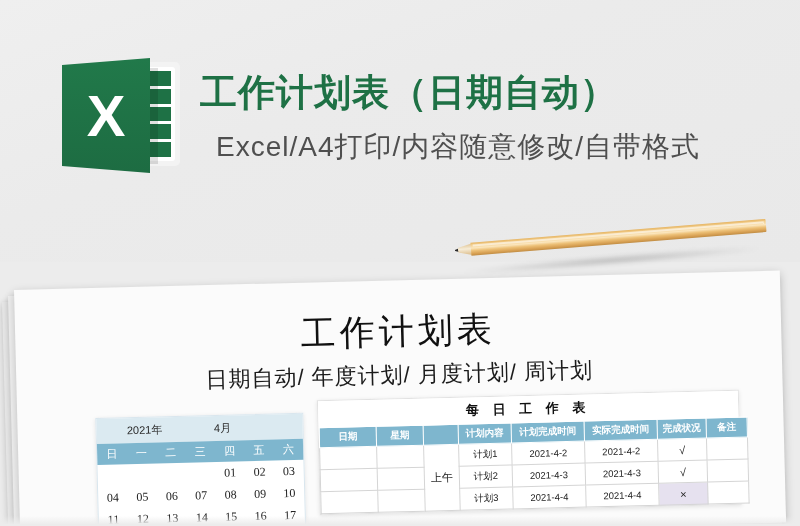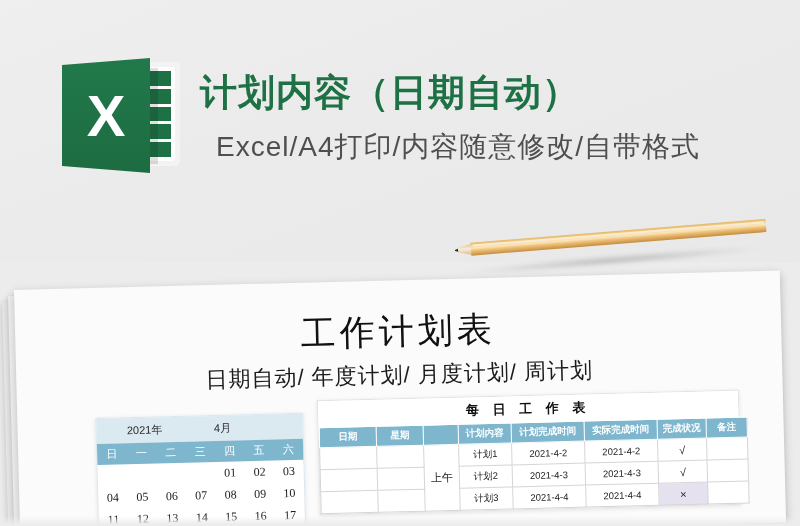--- a/index.html
+++ b/index.html
@@ -133,21 +133,21 @@
             <i></i>
             <i></i>
             <i></i>
         </div>
       </div>
       <div class="shade"></div>
       <div class="panel"></div>
       <div class="xglyph">X</div>
     </div>
 
-    <div class="headline">计划内容（日期自动）</div>
+    <div class="headline">工作计划表（日期自动）</div>
     <div class="subhead">Excel/A4打印/内容随意修改/自带格式</div>
   </div>
 
   <div class="pshadow"></div>
   <div class="pencil">
     <div class="lead"></div>
     <div class="wood"></div>
     <div class="body"></div>
     <div class="gloss"></div>
   </div>

